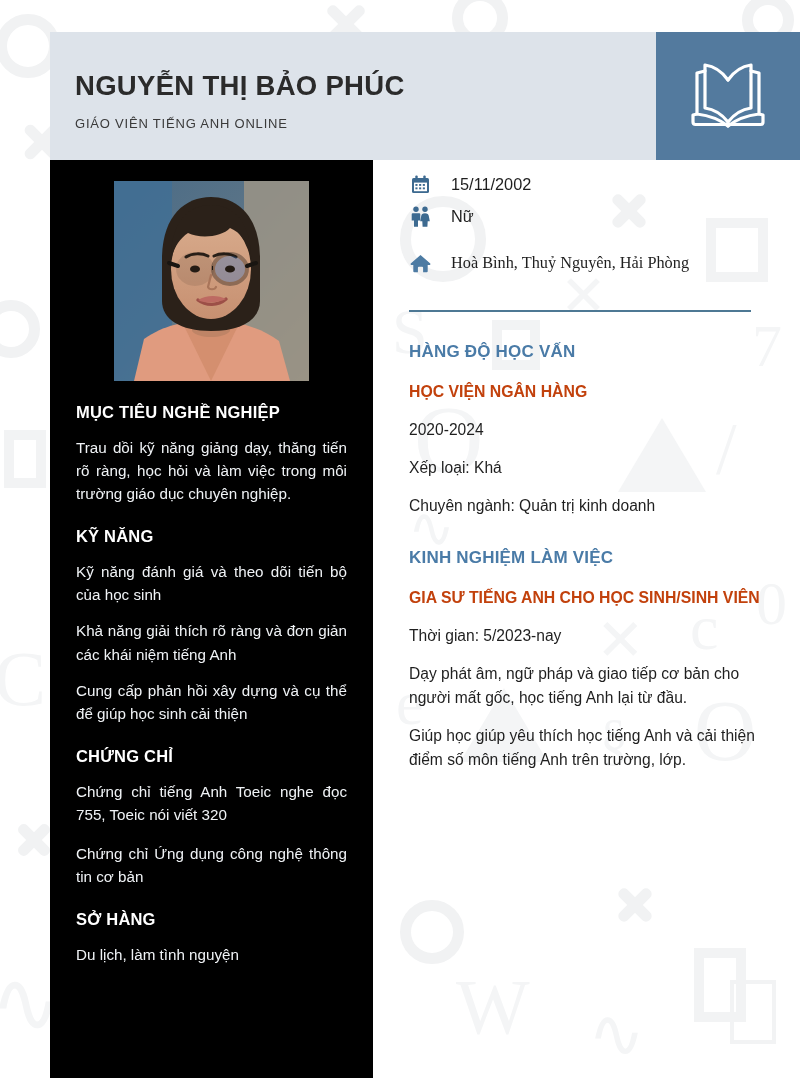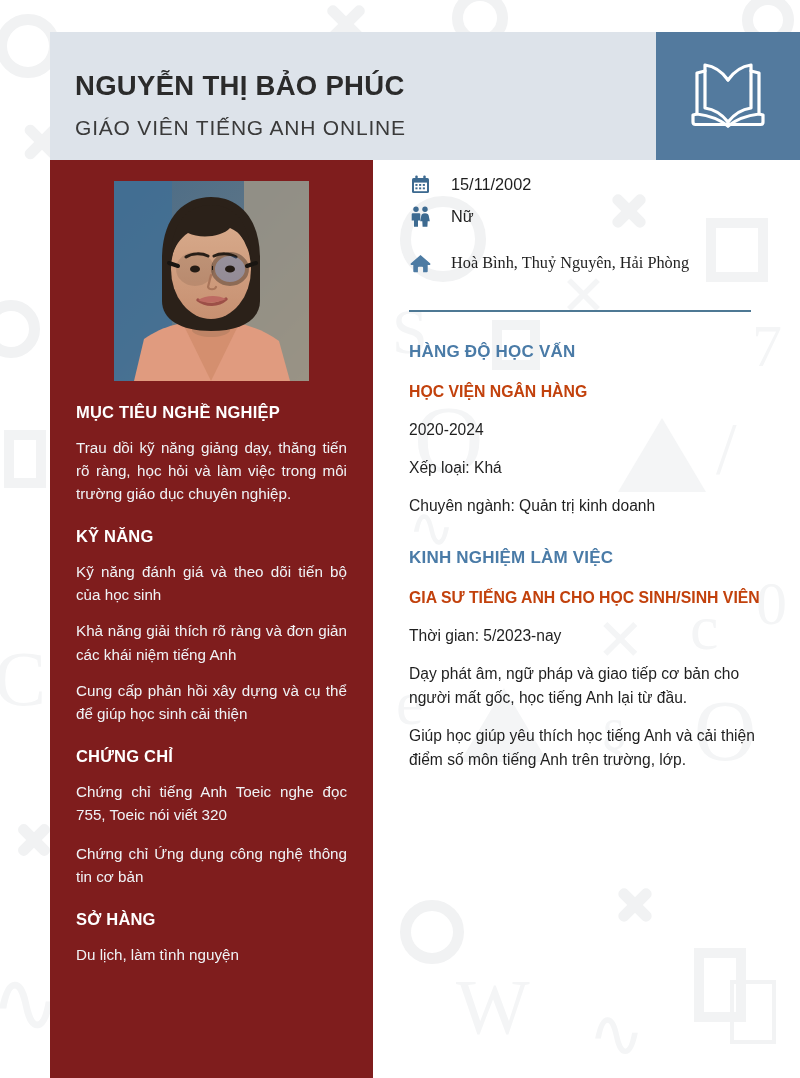--- a/index.html
+++ b/index.html
@@ -50,21 +50,21 @@
     color: #f4f5f6;
     line-height: 1;
     user-select: none;
   }
 
   
   #sidebar {
     position: absolute;
     left: 50px; top: 160px;
     width: 323px; height: 918px;
-    background: #7f1d1d;
+    background: #000000;
     z-index: 2;
     padding: 0 26px;
   }
   #photo-wrap {
     width: 195px; height: 200px;
     margin: 21px auto 0;
     overflow: hidden;
     background: #6c7f8d;
   }
   #photo { display: block; width: 195px; height: 200px; }
@@ -99,21 +99,21 @@
     left: 25px; top: 38px;
     font-size: 27.5px;
     font-weight: bold;
     color: #2b2b2b;
     letter-spacing: .3px;
     white-space: nowrap;
   }
   #role {
     position: absolute;
     left: 25px; top: 84px;
-    font-size: 21px;
+    font-size: 13px;
     color: #3a3a3a;
     letter-spacing: .8px;
     white-space: nowrap;
   }
   #logo-block {
     position: absolute;
     left: 656px; top: 32px;
     width: 144px; height: 128px;
     background: #537a9e;
     z-index: 2;

